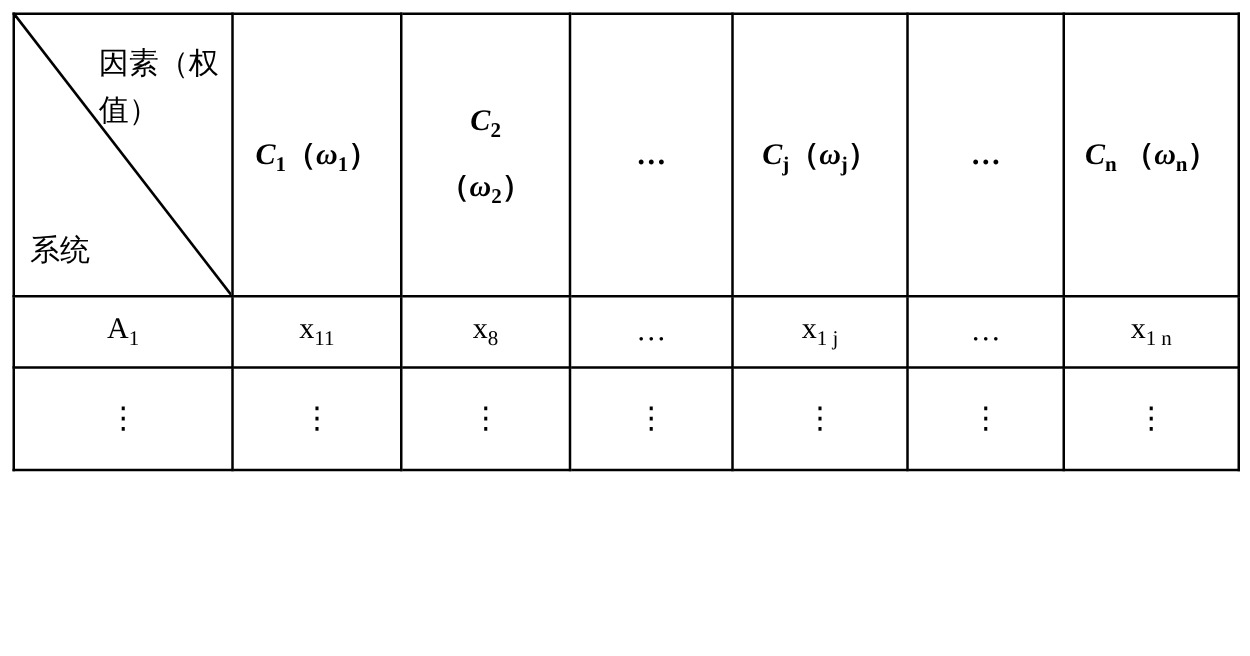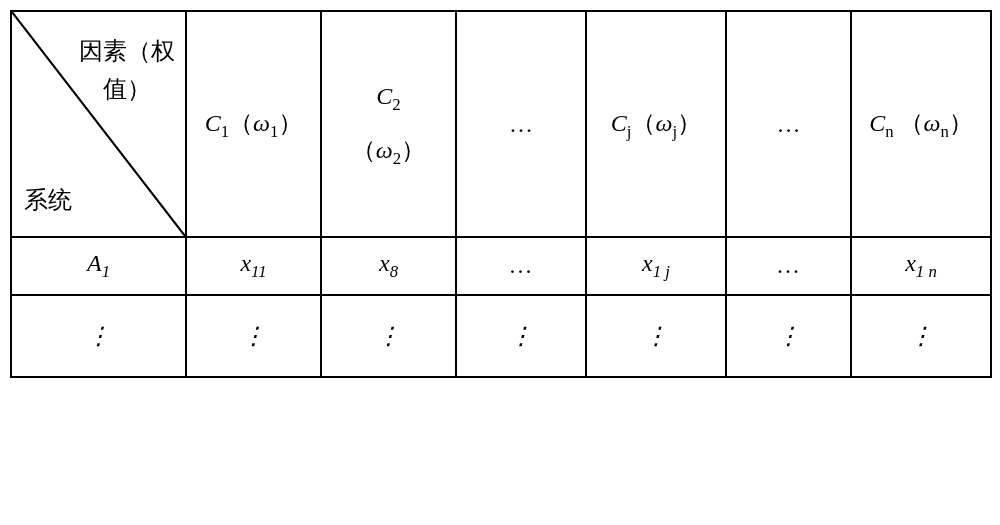--- a/index.html
+++ b/index.html
@@ -13,52 +13,52 @@
     width: 980px;
     table-layout: fixed;
     background: white;
   }
   td, th {
     border: 2px solid black;
     text-align: center;
     vertical-align: middle;
     font-size: 24px;
     padding: 12px 4px;
-    font-style: italic;
   }
   .hdr-cell {
     height: 200px;
     position: relative;
     padding: 0;
     font-style: normal;
   }
   .hdr-cell svg {
     position: absolute;
     top: 0; left: 0;
     width: 100%; height: 100%;
     pointer-events: none;
   }
   .hdr-top {
     position: absolute;
     top: 20px;
     right: 10px;
     font-size: 24px;
-    text-align: center;
+    text-align: left;
     line-height: 1.6;
   }
   .hdr-bottom {
     position: absolute;
     bottom: 20px;
     left: 12px;
     font-size: 24px;
     margin-top: 20px;
   }
   .col-hdr {
     height: 200px;
     font-style: normal;
+    font-weight: bold;
   }
   .col-hdr .sym { font-style: italic; }
   .row-h { height: 56px; }
   .vdots-row td { height: 56px; font-size: 24px; }
   sub {
     font-size: 0.7em;
     vertical-align: sub;
   }
 </style>
 </head>

